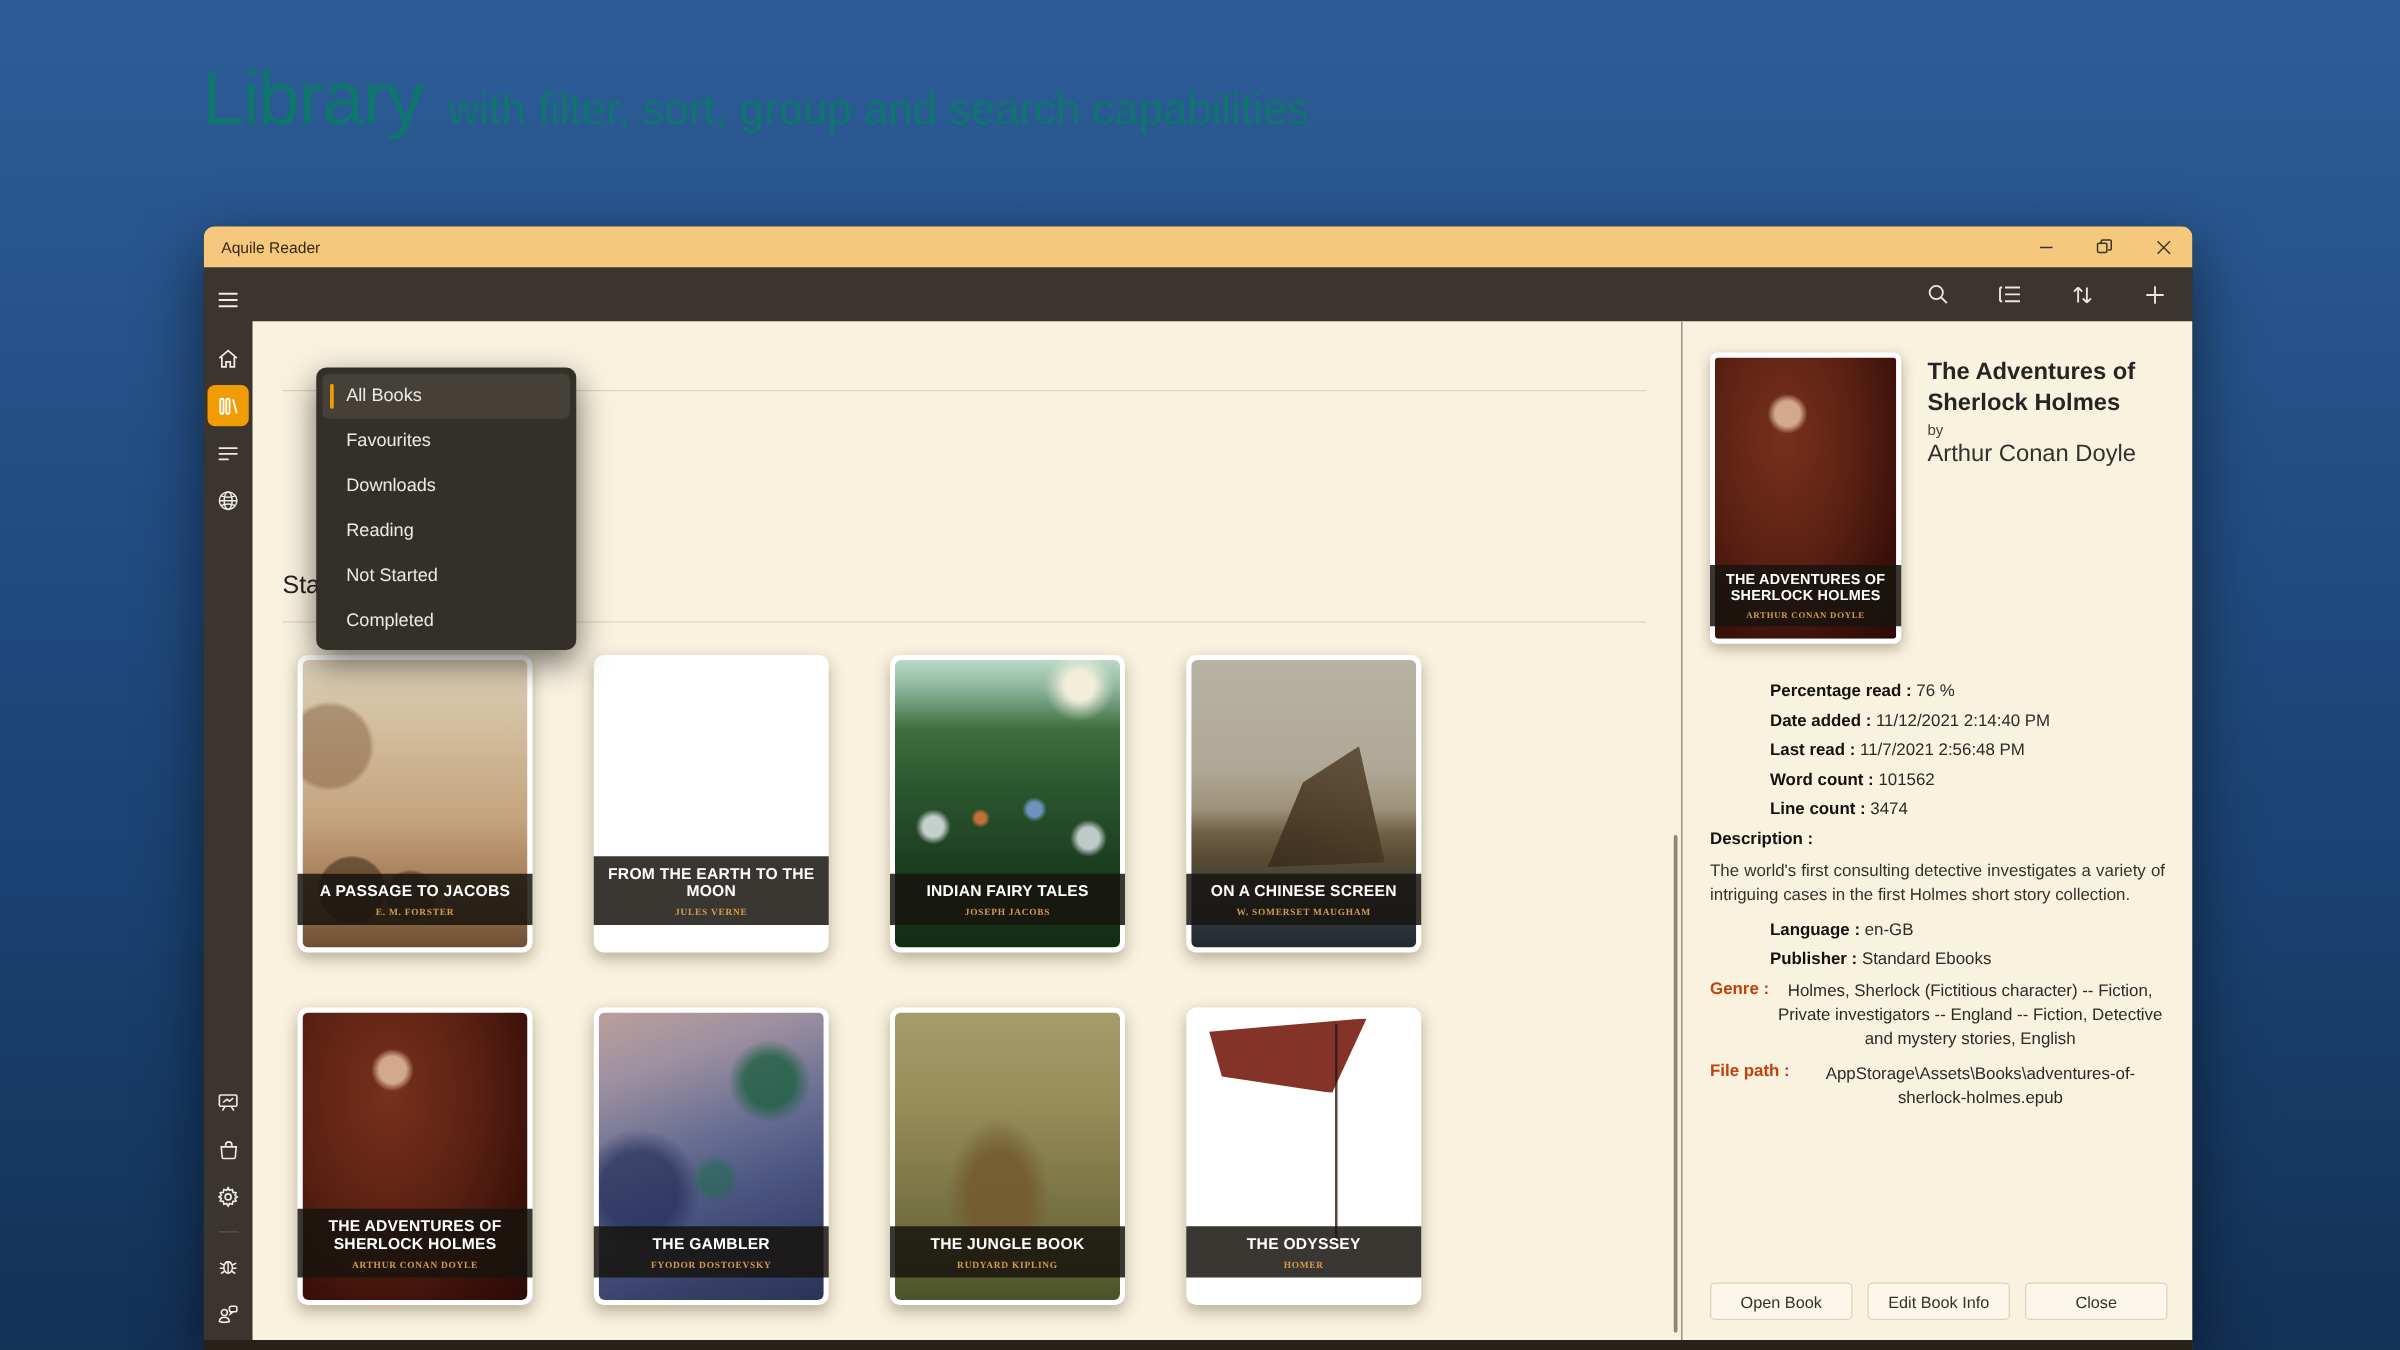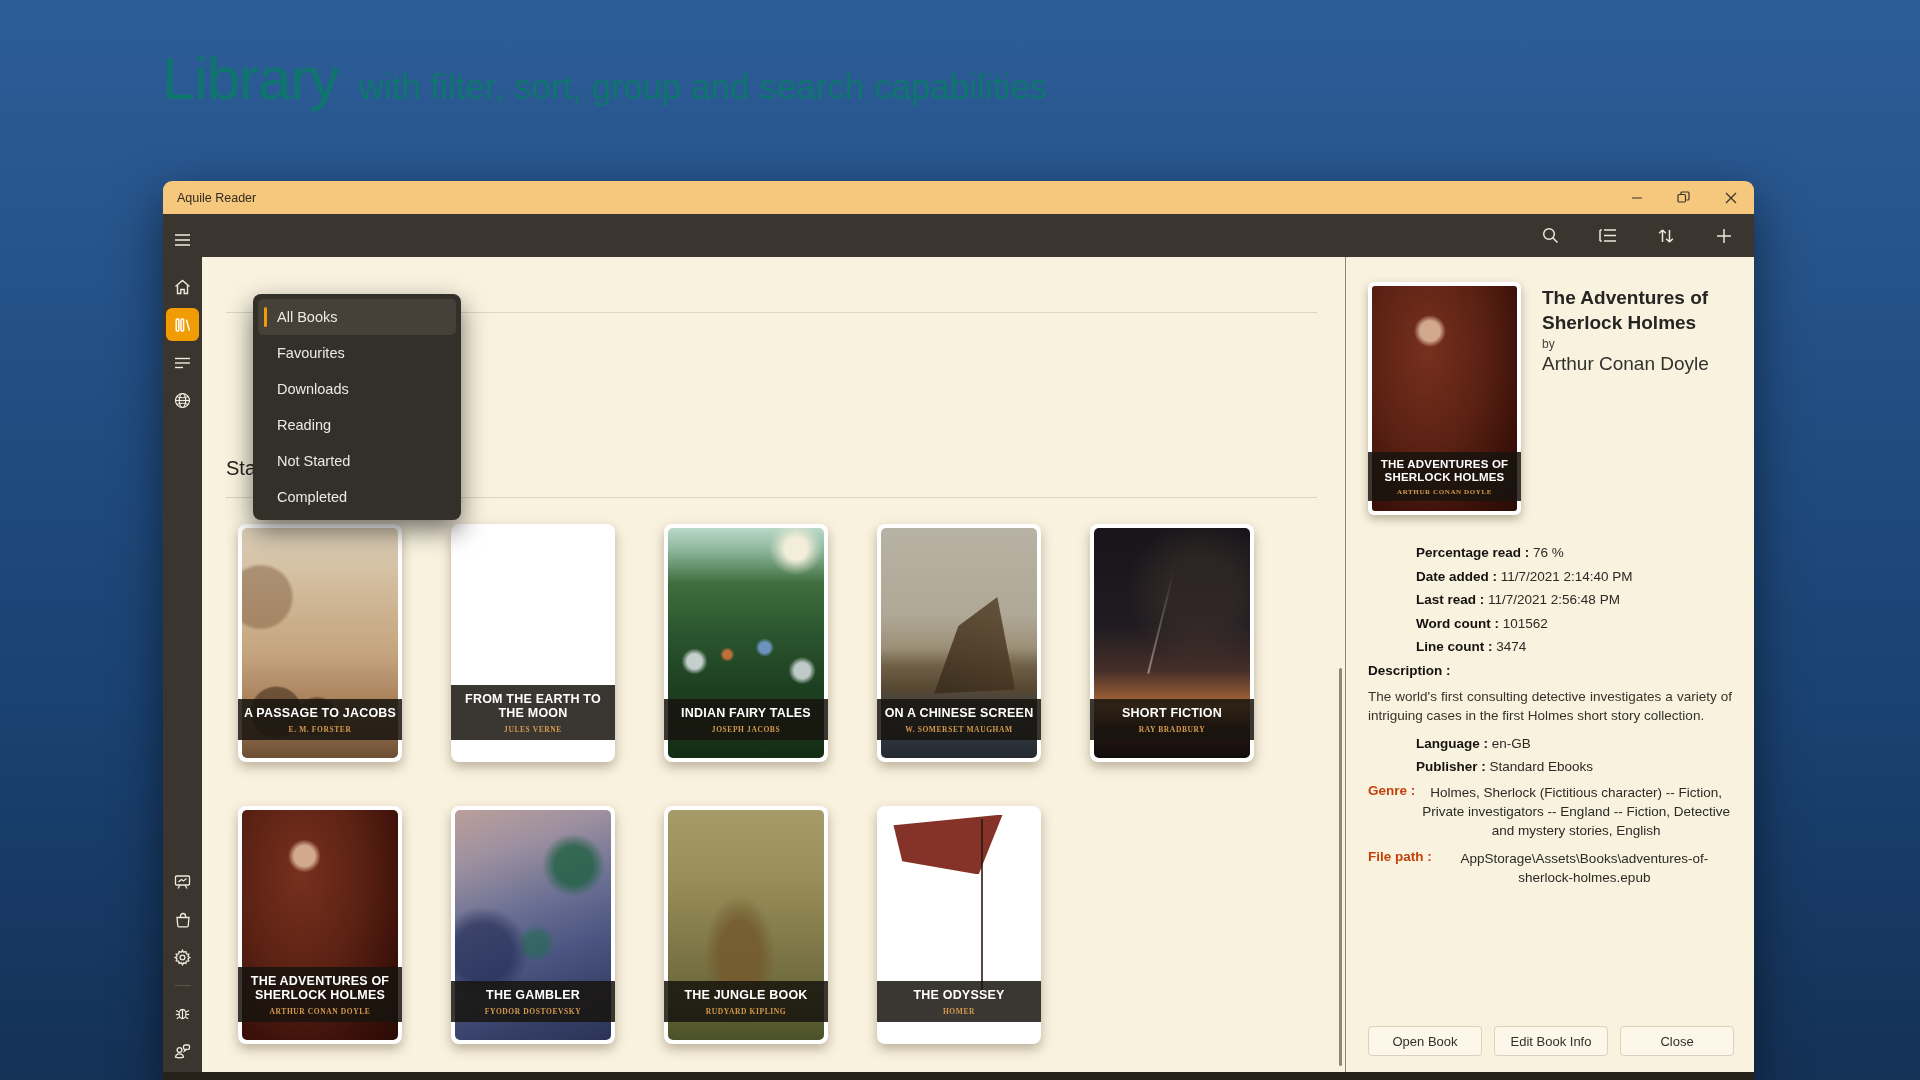--- a/index.html
+++ b/index.html
@@ -49,21 +49,21 @@
   
   .library { flex:1; background:#f9f2df; position:relative; padding:0 24px; min-width:0; }
   .top-sep { position:absolute; left:24px; right:28px; top:55px; height:1px; background:#ddd5c0; }
   .section-title { position:absolute; left:24px; top:200px; font-size:20px; color:#23211c; }
   .section-sep { position:absolute; left:24px; right:28px; top:240px; height:1px; background:#ddd5c0; }
   .shelf { position:absolute; left:36px; display:flex; gap:49px; }
   .shelf.row1 { top:267px; }
   .shelf.row2 { top:549px; }
 
   .cover {
-    width:164px; height:238px; background:#fff; border-radius:8px; padding:4px;
+    width:188px; height:238px; background:#fff; border-radius:8px; padding:4px;
     box-shadow:0 5px 12px rgba(70,55,30,.35); position:relative; cursor:pointer; flex:0 0 auto;
   }
   .cover-art { position:absolute; inset:4px; border-radius:5px; overflow:hidden; }
   .cover-art > div { position:absolute; inset:0; }
   .band { position:absolute; left:0; right:0; bottom:22px; background:rgba(24,20,14,.85); padding:7px 4px 6px; text-align:center; }
   .band .b-title { color:#fff; font-weight:bold; font-size:12.5px; line-height:1.18; letter-spacing:.2px; }
   .band .b-author { color:#d59a4e; font-weight:bold; font-size:7.5px; letter-spacing:.6px; margin-top:4px;font-family:Liberation Serif, serif; }
 
   
   .art-passage { background:
@@ -340,29 +340,20 @@
             </div>
             <div class="cover">
               <div class="cover-art">
                   <div class="art-chinese"></div>
                 </div>
               <div class="band">
                   <div class="b-title">ON A CHINESE SCREEN</div>
                   <div class="b-author">W. SOMERSET MAUGHAM</div>
                 </div>
             </div>
-            <div class="cover">
-              <div class="cover-art">
-                  <div class="art-short"></div>
-                </div>
-              <div class="band">
-                  <div class="b-title">SHORT FICTION</div>
-                  <div class="b-author">RAY BRADBURY</div>
-                </div>
-            </div>
           </div>
 
           <div class="shelf row2">
             <div class="cover">
               <div class="cover-art">
                   <div class="art-sherlock"></div>
                 </div>
               <div class="band">
                   <div class="b-title">THE ADVENTURES OF SHERLOCK HOLMES</div>
                   <div class="b-author">ARTHUR CONAN DOYLE</div>
@@ -435,21 +426,21 @@
             </div>
             <div class="panel-meta">
               <div class="p-title">The Adventures of Sherlock Holmes</div>
               <div class="p-by">by</div>
               <div class="p-author">Arthur Conan Doyle</div>
             </div>
           </div>
 
           <div class="details">
             <div class="d-row"><b>Percentage read : </b><span>76 %</span></div>
-            <div class="d-row"><b>Date added : </b><span>11/7/2021 2:14:40 PM</span></div>
+            <div class="d-row"><b>Date added : </b><span>11/12/2021 2:14:40 PM</span></div>
             <div class="d-row"><b>Last read : </b><span>11/7/2021 2:56:48 PM</span></div>
             <div class="d-row"><b>Word count : </b><span>101562</span></div>
             <div class="d-row"><b>Line count : </b><span>3474</span></div>
             <div class="d-desc-label">Description :</div>
             <div class="d-desc">The world's first consulting detective investigates a variety of intriguing cases in the first Holmes short story collection.</div>
             <div class="d-row"><b>Language : </b><span>en-GB</span></div>
             <div class="d-row"><b>Publisher : </b><span>Standard Ebooks</span></div>
             <div class="d-flex">
                 <b>Genre : </b>
                 <span class="center-val">Holmes, Sherlock (Fictitious character) -- Fiction, Private investigators -- England -- Fiction, Detective and mystery stories, English</span>

